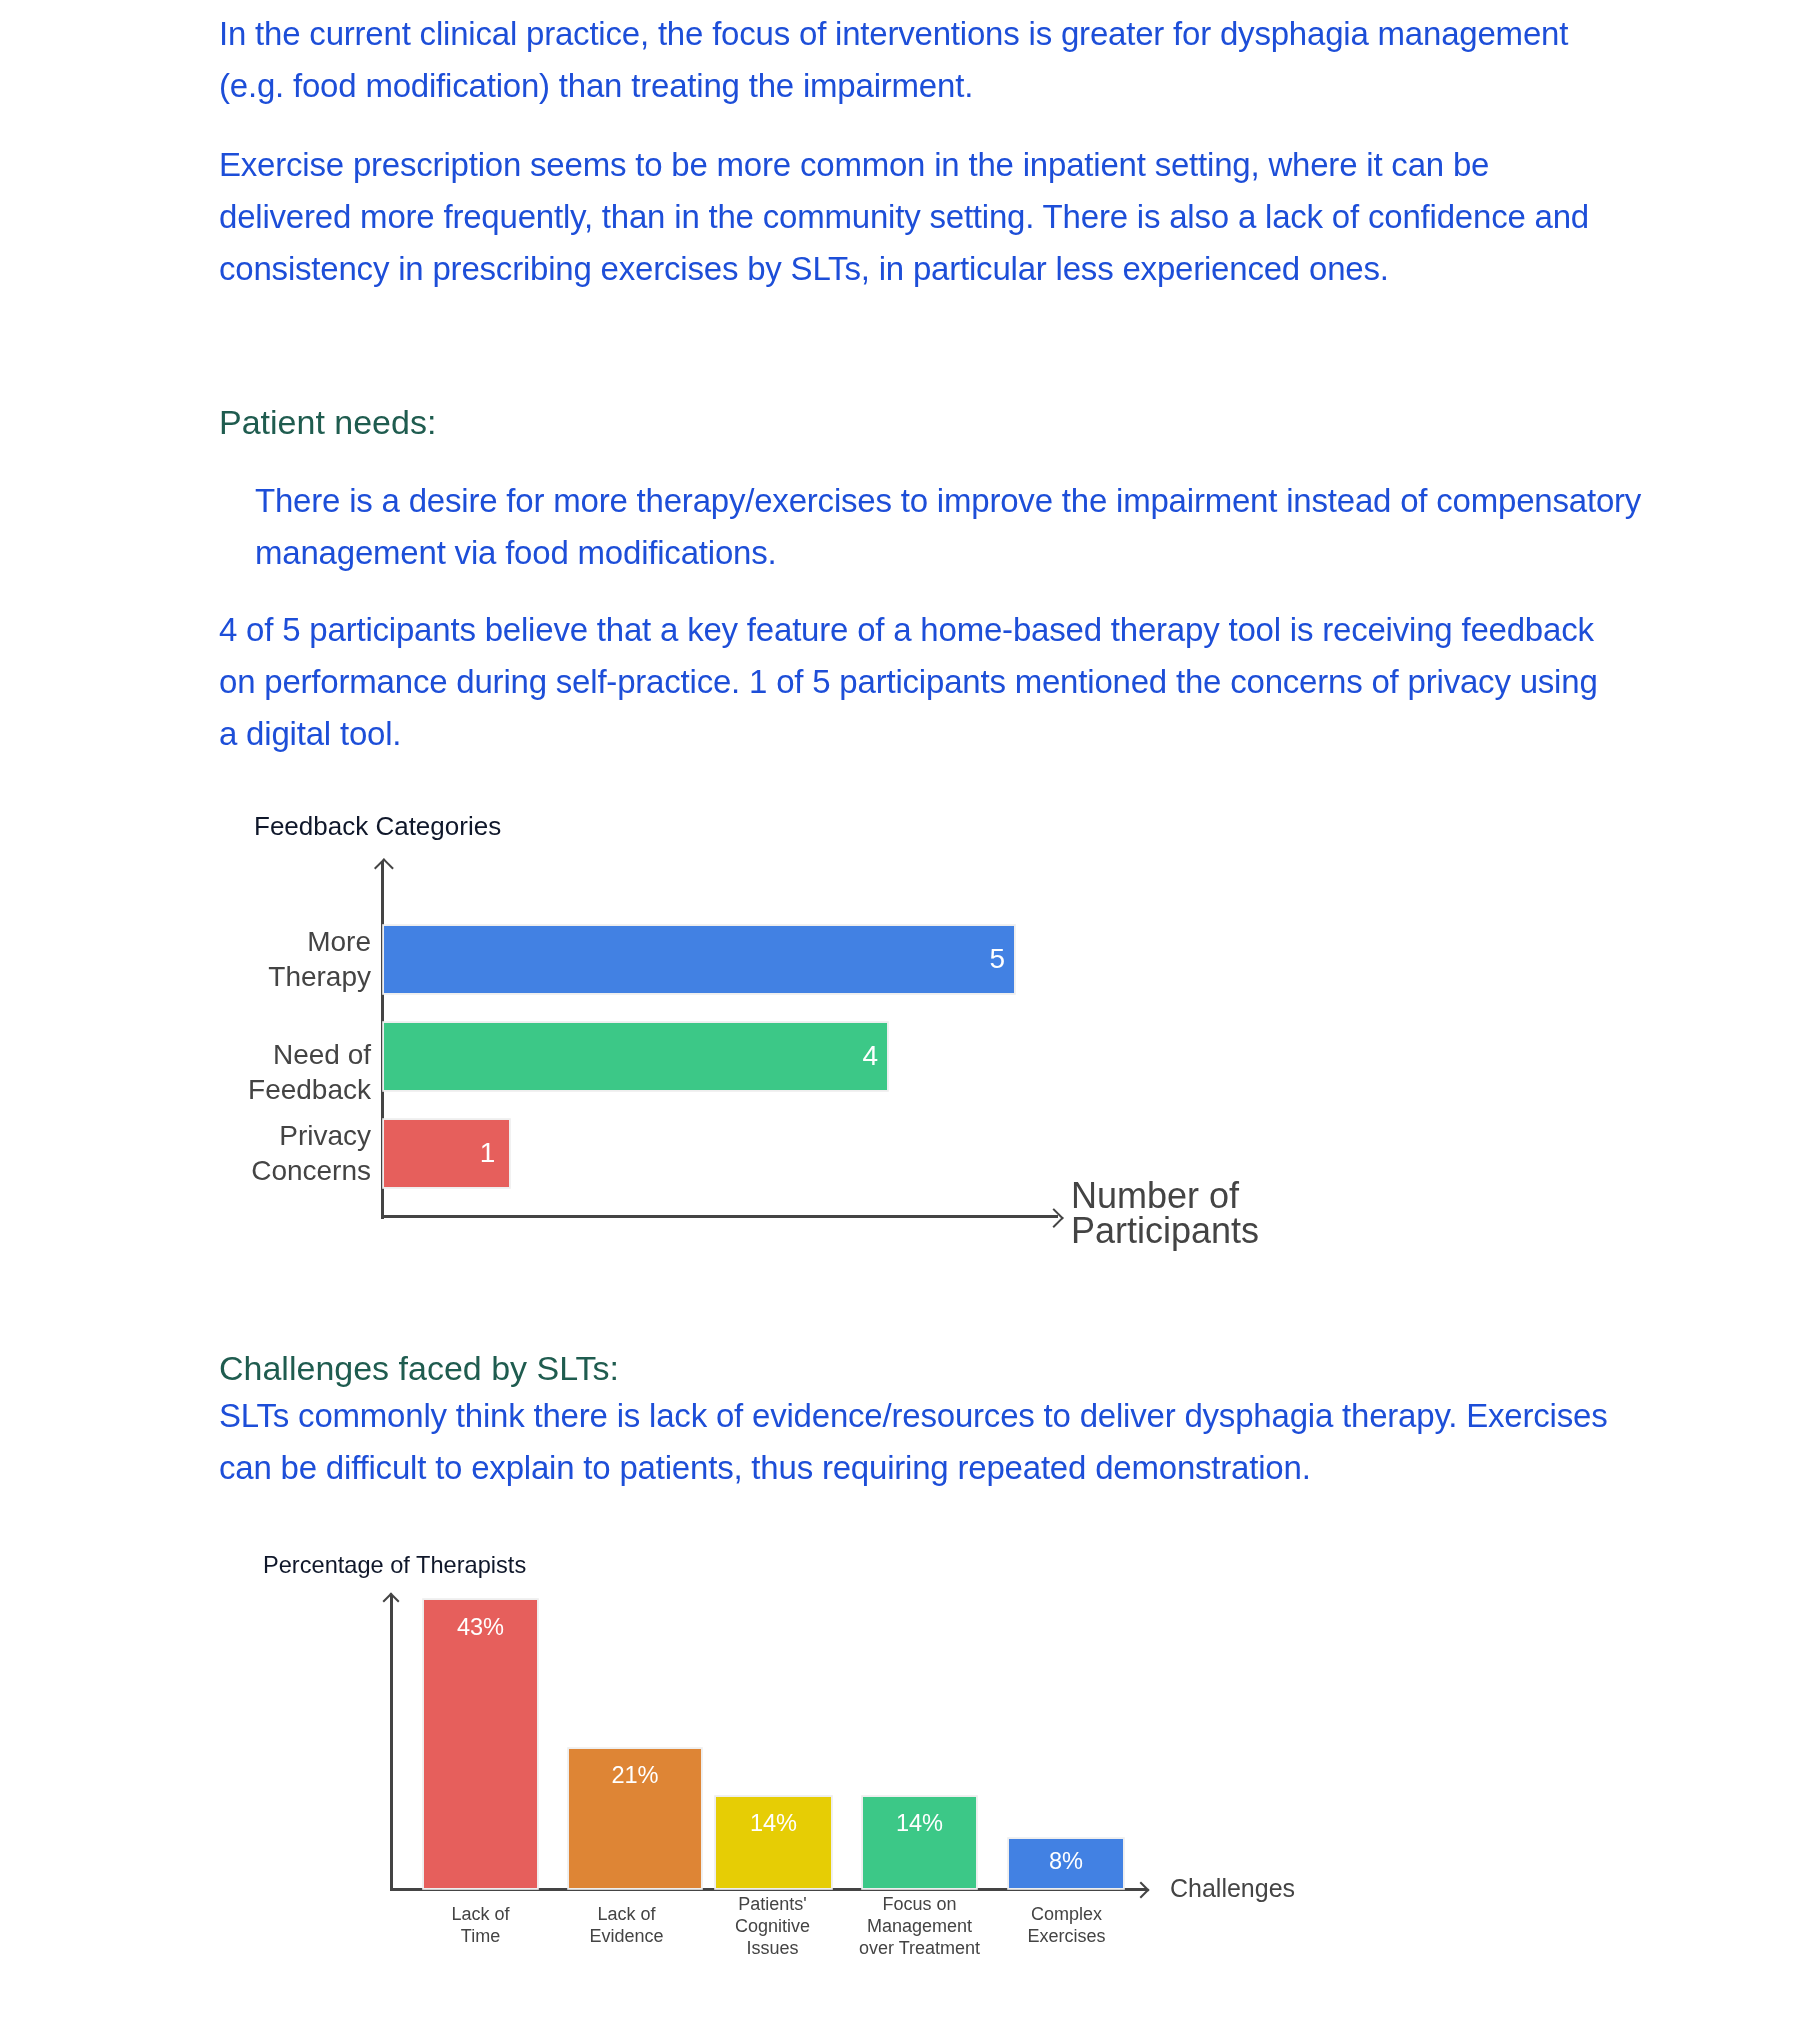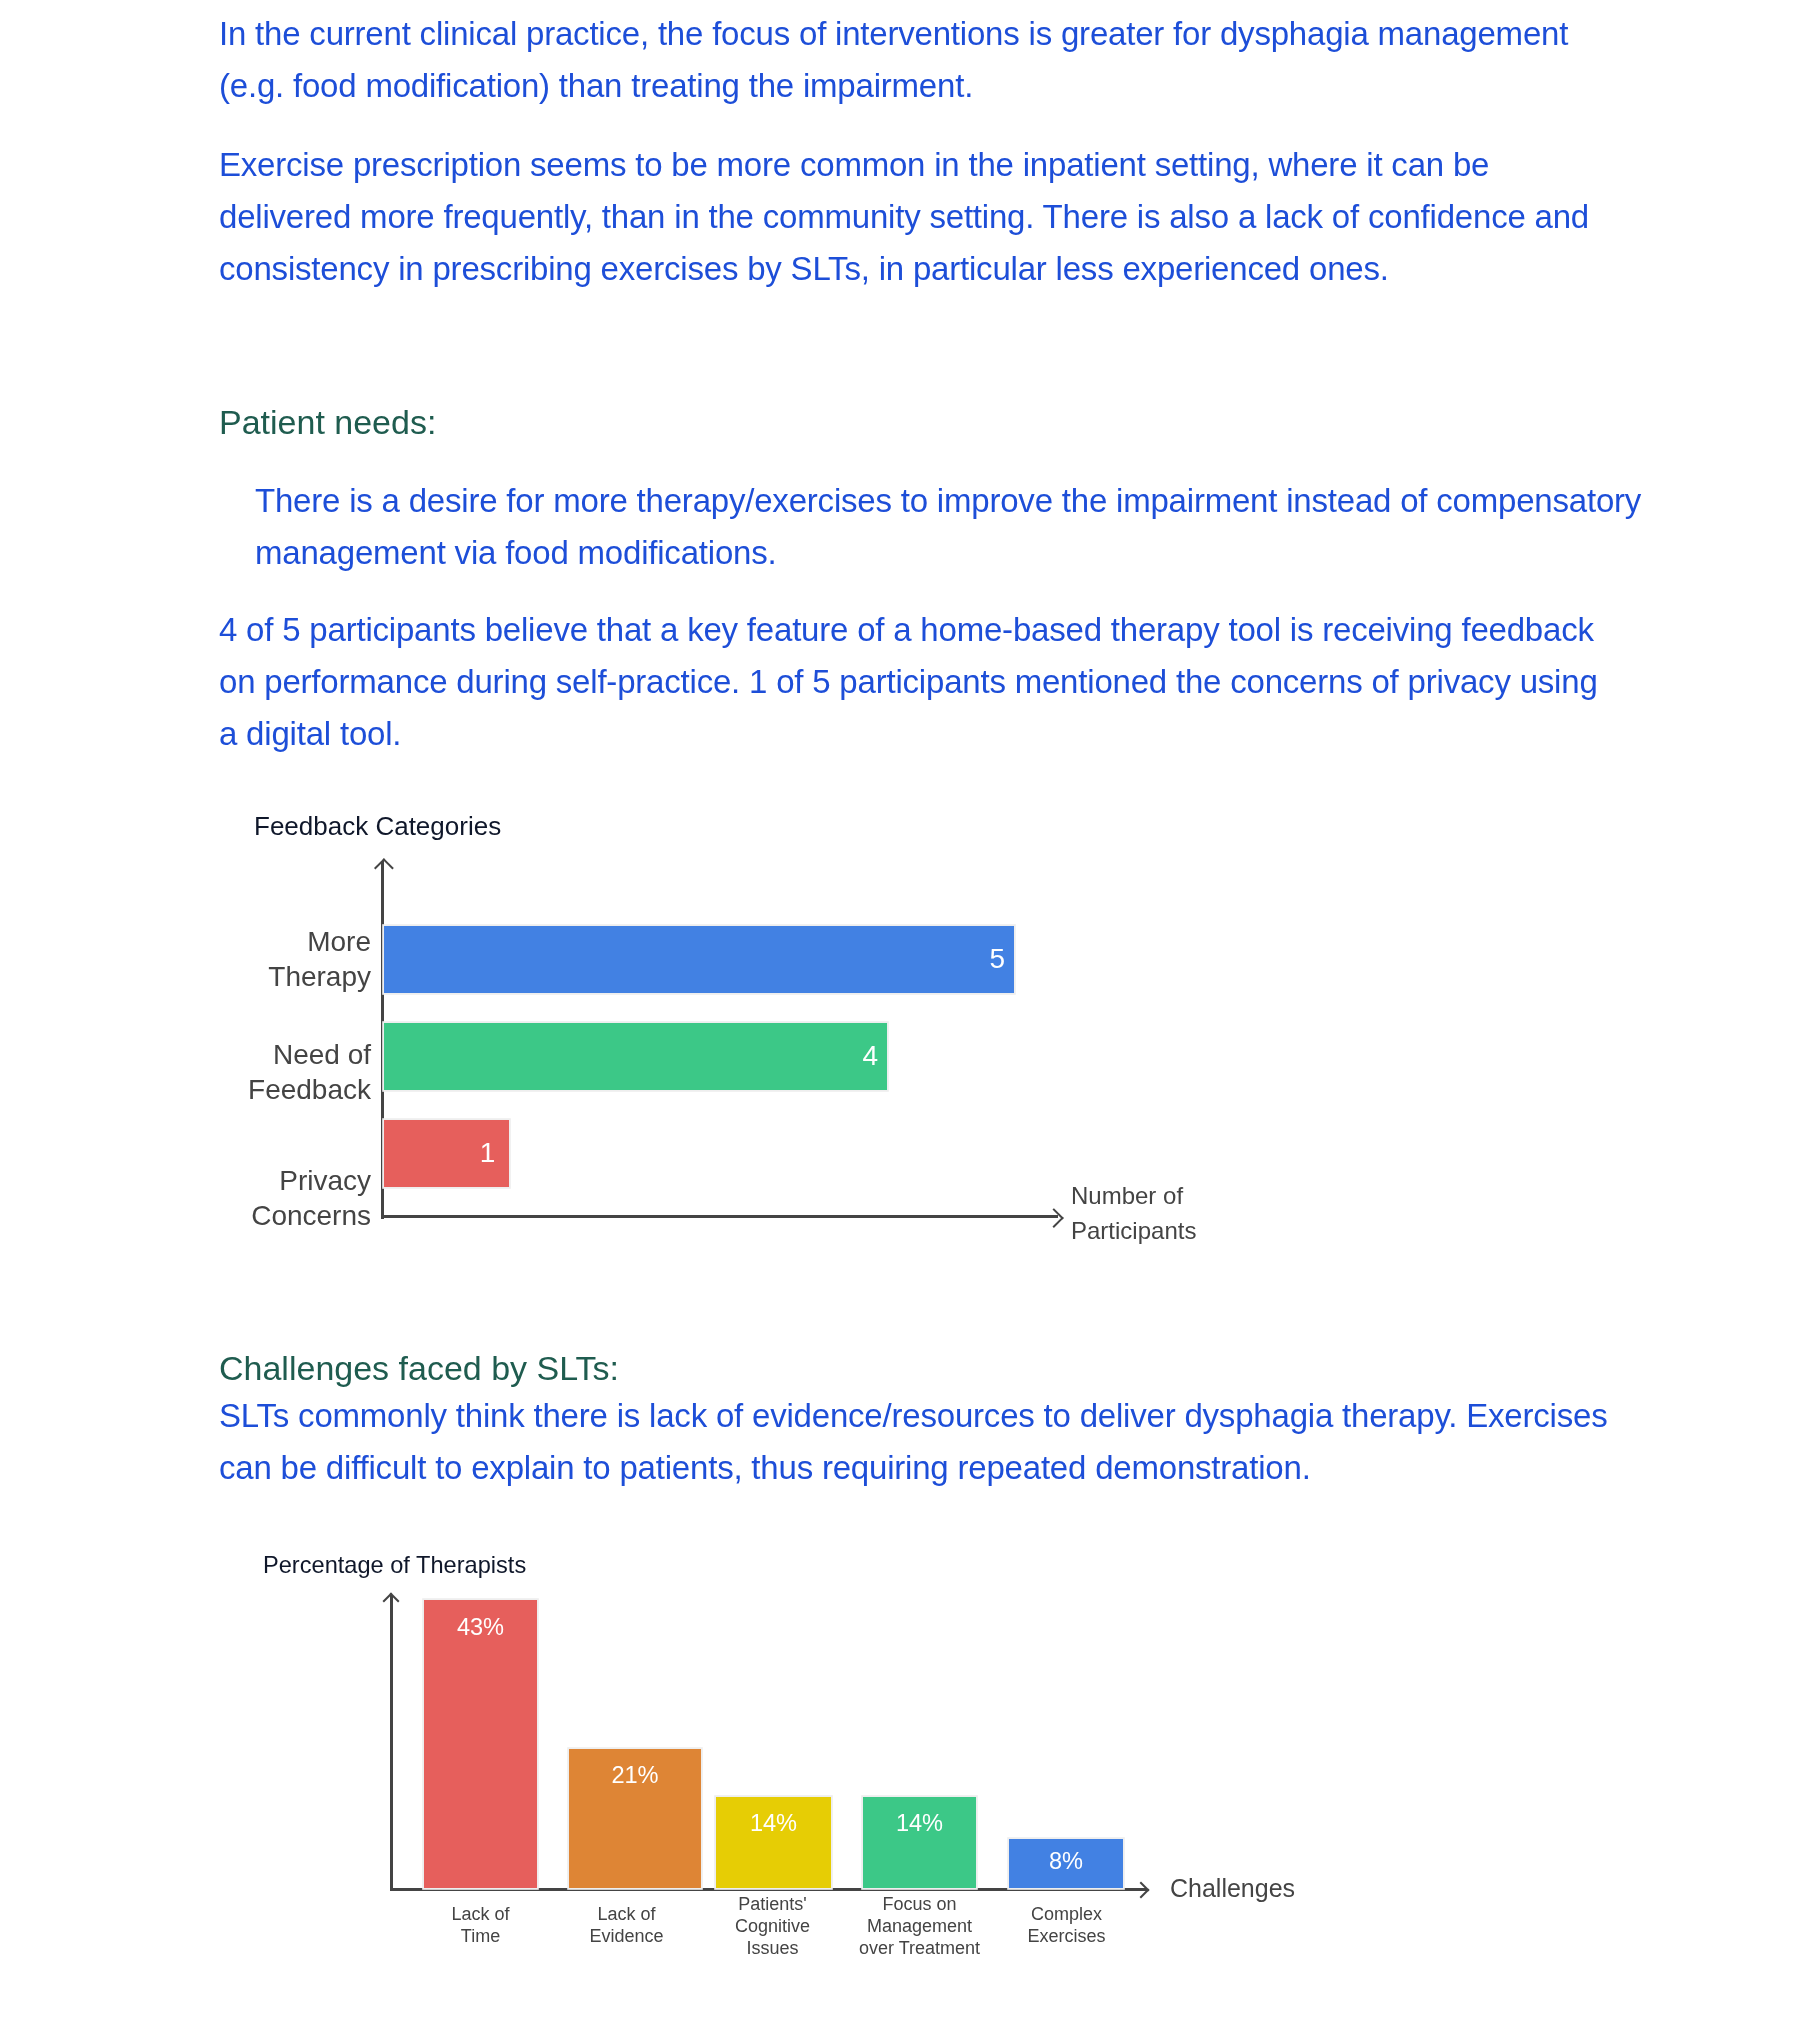--- a/index.html
+++ b/index.html
@@ -77,21 +77,21 @@
     }
     .cat-label {
       position: absolute;
       font-size: 28px;
       line-height: 35px;
       color: #444444;
       text-align: right;
     }
     .axis-label {
       position: absolute;
-      font-size: 24px;
+      font-size: 36px;
       line-height: 35px;
       color: #444444;
     }
     .vbar {
       position: absolute;
       box-shadow: 0 0 0 1.8px #eeeeee;
     }
     .vbar-value {
       position: absolute;
       left: 0; right: 0;
@@ -144,21 +144,21 @@
   </div>
 
   <div class="cat-label" style="left:217px;width:154px;top:1037px;">
     <div>Need of</div>
     <div>Feedback</div>
   </div>
   <div class="hbar" style="left:384px;top:1023px;width:503px;height:67px;background:#3cc887;">
     <span class="bar-value" style="right:9px;top:17px;">4</span>
   </div>
 
-  <div class="cat-label" style="left:217px;width:154px;top:1118px;margin-top:45px;">
+  <div class="cat-label" style="left:217px;width:154px;top:1118px;">
     <div>Privacy</div>
     <div>Concerns</div>
   </div>
   <div class="hbar" style="left:384px;top:1120px;width:125px;height:67px;background:#e65f5c;">
     <span class="bar-value" style="right:13.6px;top:17px;">1</span>
   </div>
 </div>
 
 <h3 class="section-heading" style="top:1346px;">Challenges faced by SLTs:</h3>
 

